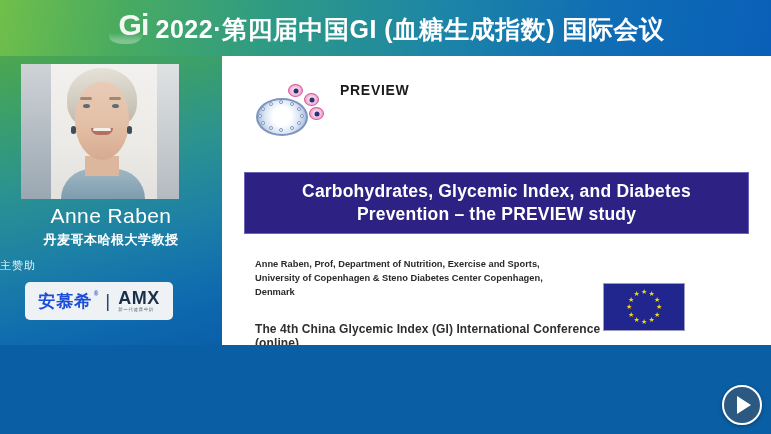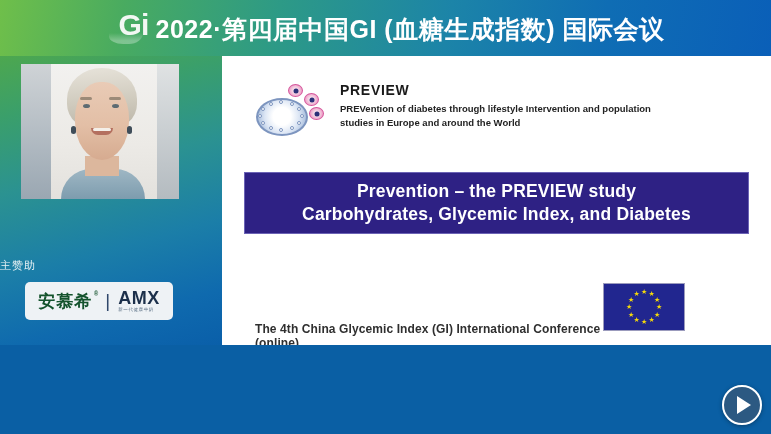--- a/index.html
+++ b/index.html
@@ -88,21 +88,21 @@
   }
   .sponsor-label {
     position:absolute; left:0; top:202px; width:264px; text-align:left;
     color:#e9f3f6; font-size:11px; letter-spacing:1px;
   }
   .sponsor-card {
     position:absolute; left:25px; top:226px; width:148px; height:38px;
     background:#eef2f5; border-radius:5px;
     display:flex; align-items:center; justify-content:center; gap:5px;
   }
-  .sponsor-cn { color:#14532d; font-size:17px; font-weight:bold; letter-spacing:1px; position:relative;font-family:Liberation Mono, monospace; }
+  .sponsor-cn { color:#1d4ed8; font-size:17px; font-weight:bold; letter-spacing:1px; position:relative;font-family:Liberation Mono, monospace; }
   .sponsor-cn sup { font-size:7px; position:absolute; top:0px; right:-7px; font-weight:normal; }
   .sponsor-div { color:#30486b; font-size:19px; font-weight:300; margin:0 3px 0 8px; }
   .sponsor-amx { display:flex; flex-direction:column; align-items:flex-start; line-height:1; }
   .sponsor-amx .amx { color:#1b2f4a; font-size:18px; font-weight:bold; letter-spacing:.5px; }
   .sponsor-amx .amx-sub { color:#5d7287; font-size:4.5px; letter-spacing:.6px; margin-top:1px; }
 
   
   .slide {
     position:absolute; left:222px; top:56px; width:549px; height:289px;
     background:#ffffff; overflow:hidden;
@@ -210,20 +210,22 @@
       <div class="face"></div>
       <div class="brow l"></div>
       <div class="brow r"></div>
       <div class="eye l"></div>
       <div class="eye r"></div>
       <div class="mouth"></div>
       <div class="teeth"></div>
       <div class="earring l"></div>
       <div class="earring r"></div>
     </div>
+    <div class="speaker-name">Anne Raben</div>
+    <div class="speaker-title">丹麦哥本哈根大学教授</div>
     <div class="sponsor-label">主赞助</div>
     <div class="sponsor-card">
       <div class="sponsor-cn">
         <span>安慕希</span><sup>®</sup>
       </div>
       <div class="sponsor-div">|</div>
       <div class="sponsor-amx">
         <div class="amx">AMX</div>
         <div class="amx-sub">新一代健康牛奶</div>
       </div>
@@ -252,29 +254,29 @@
           </div>
         <div class="cell-sm b">
             <i></i>
           </div>
         <div class="cell-sm c">
             <i></i>
           </div>
       </div>
       <div class="preview-text">
         <div class="pv-title">PREVIEW</div>
-        <div class="pv-sub">PREVention of diabetes through lifestyle Intervention and population studies in Europe and around the World</div>
       </div>
     </div>
 
     <div class="title-banner">
+      <span>Carbohydrates, Glycemic Index, and Diabetes</span>
       <span>Prevention – the PREVIEW study</span>
-      <span>Carbohydrates, Glycemic Index, and Diabetes</span>
-    </div>
-
+    </div>
+
+    <div class="authors">Anne Raben, Prof, Department of Nutrition, Exercise and Sports, University of Copenhagen &amp; Steno Diabetes Center Copenhagen, Denmark</div>
     <div class="conference">The 4th China Glycemic Index (GI) International Conference (online)</div>
 
     <div class="eu-flag">
         <div class="star" style="left: 37px; top: 5px; color: rgb(245, 217, 10);">★</div>
         <div class="star" style="left: 44.5px; top: 7.00962px; color: rgb(245, 217, 10);">★</div>
         <div class="star" style="left: 49.9904px; top: 12.5px; color: rgb(245, 217, 10);">★</div>
         <div class="star" style="left: 52px; top: 20px; color: rgb(245, 217, 10);">★</div>
         <div class="star" style="left: 49.9904px; top: 27.5px; color: rgb(245, 217, 10);">★</div>
         <div class="star" style="left: 44.5px; top: 32.9904px; color: rgb(245, 217, 10);">★</div>
         <div class="star" style="left: 37px; top: 35px; color: rgb(245, 217, 10);">★</div>

